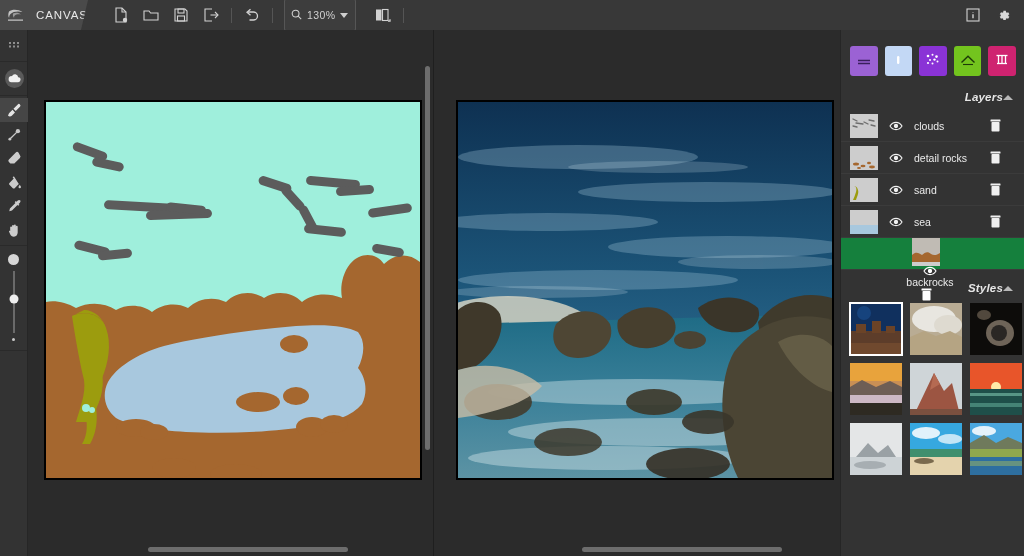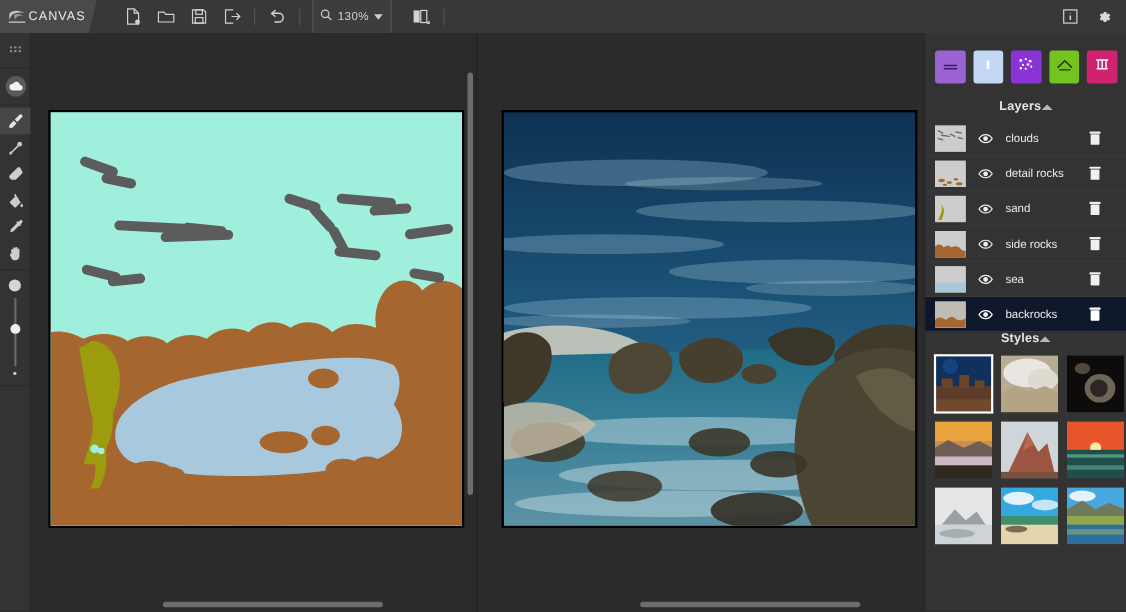--- a/index.html
+++ b/index.html
@@ -11,21 +11,21 @@
   }
   #app { position: relative; width: 1024px; height: 556px; background: #2b2b2b; }
 
   
   .topbar {
     position: absolute; left: 0; top: 0; width: 1024px; height: 30px;
     background: #383838; display: flex; align-items: center;
   }
   .brand {
     width: 88px; height: 30px; background: #4a4a4a;
-    display: flex; align-items: center; gap: 0; padding-left: 7px;
+    display: flex; align-items: center; gap: 10px; padding-left: 7px;
     clip-path: polygon(0 0, 100% 0, 92% 100%, 0% 100%);
   }
   .nv-logo { width: 18px; height: 16px; position: relative; }
   .brand-text {
     color: #e8e8e8; font-size: 11.5px; letter-spacing: 0.9px; font-weight: 400;
     margin-left: 1px;
   }
   .tb-group { display: flex; align-items: center; height: 30px; }
   .tb-btn {
     width: 30px; height: 30px; display: flex; align-items: center; justify-content: center;
@@ -110,39 +110,40 @@
     background: #333333; border-left: 1px solid #262626; overflow: hidden;
   }
   .mats {
     display: flex; gap: 7px; padding: 16px 8px 12px 9px;
   }
   .mat {
     width: 30px; height: 30px; border-radius: 3px;
     display: flex; align-items: center; justify-content: center;
   }
   .sect-head {
-    display: flex; align-items: center; justify-content: center;
+    display: flex; align-items: center; justify-content: flex-end;
     padding: 3px 11px 7px 11px;
+    font-style: italic;
   }
   .sect-title { color: #e6e6e6; font-size: 11.5px; font-weight: bold; letter-spacing: .2px; }
   .chev-up {
     width:0;height:0;border-left:5px solid transparent;border-right:5px solid transparent;
     border-bottom:5px solid #b8b8b8;
   }
   .addlayer {
     margin: 0 9px 4px 9px; height: 17px; background: #4a4a4a; border-radius: 2px;
     color: #e2e2e2; font-size: 8.5px; letter-spacing: 1.1px; font-weight: bold;
     display: flex; align-items: center; justify-content: center;
   }
   .layerlist { padding: 0 0 0 0; }
   .layerrow {
     height: 32px; display: flex; align-items: center;
     border-bottom: 1px solid #3b3b3b; padding-left: 9px; padding-right: 22px;
   }
-  .layerrow.selected { background: #0f172a; }
+  .layerrow.selected { background: #15803d; flex-direction: column; }
   .lthumb {
     width: 28px; height: 24px; background: #cdcdcd; flex: 0 0 28px; position: relative;
     overflow: hidden;
   }
   .eye { width: 20px; display: flex; justify-content: center; margin-left: 8px; }
   .lname { color: #eaeaea; font-size: 10.5px; margin-left: 8px; flex: 1; }
   .trash { width: 14px; display: flex; justify-content: center; }
 
   .styles-grid {
     display: grid; grid-template-columns: repeat(3, 52px); gap: 8px;
@@ -586,55 +587,34 @@
         </span>
         <span class="lname">sand</span>
         <span class="trash">
           <svg width="11" height="13" viewBox="0 0 11 13" fill="#f0f0f0">
               <rect x="0.5" y="0.5" width="10" height="2" rx="0.5"></rect>
               <rect x="1.5" y="3" width="8" height="9.5" rx="0.8"></rect>
             </svg>
         </span>
       </div>
 
+
       <div class="layerrow">
         <div class="lthumb">
           <svg width="28" height="24" viewBox="0 0 28 24">
               <rect width="28" height="24" fill="#cdcdcd"></rect>
-            <path d="M0 14c3-3 6-2 8 1 2-2 5-2 7 0 3-2 7-1 9 2 2 1 4 1 4 1v6H0z" fill="#a5672f"></path>
+            <rect x="0" y="15" width="28" height="9" fill="#a8c8de"></rect>
             </svg>
         </div>
         <span class="eye">
           <svg width="14" height="10" viewBox="0 0 14 10" fill="none" stroke="#f0f0f0" stroke-width="1.1">
             <path d="M1 5s2.2-3.6 6-3.6S13 5 13 5s-2.2 3.6-6 3.6S1 5 1 5z"></path>
               <circle cx="7" cy="5" r="1.6" fill="#f0f0f0"></circle>
           </svg>
         </span>
-        <span class="lname">side rocks</span>
-        <span class="trash">
-          <svg width="11" height="13" viewBox="0 0 11 13" fill="#f0f0f0">
-              <rect x="0.5" y="0.5" width="10" height="2" rx="0.5"></rect>
-              <rect x="1.5" y="3" width="8" height="9.5" rx="0.8"></rect>
-            </svg>
-        </span>
-      </div>
-
-      <div class="layerrow">
-        <div class="lthumb">
-          <svg width="28" height="24" viewBox="0 0 28 24">
-              <rect width="28" height="24" fill="#cdcdcd"></rect>
-            <rect x="0" y="15" width="28" height="9" fill="#a8c8de"></rect>
-            </svg>
-        </div>
-        <span class="eye">
-          <svg width="14" height="10" viewBox="0 0 14 10" fill="none" stroke="#f0f0f0" stroke-width="1.1">
-            <path d="M1 5s2.2-3.6 6-3.6S13 5 13 5s-2.2 3.6-6 3.6S1 5 1 5z"></path>
-              <circle cx="7" cy="5" r="1.6" fill="#f0f0f0"></circle>
-          </svg>
-        </span>
         <span class="lname">sea</span>
         <span class="trash">
           <svg width="11" height="13" viewBox="0 0 11 13" fill="#f0f0f0">
               <rect x="0.5" y="0.5" width="10" height="2" rx="0.5"></rect>
               <rect x="1.5" y="3" width="8" height="9.5" rx="0.8"></rect>
             </svg>
         </span>
       </div>
 
       <div class="layerrow selected">
@@ -653,21 +633,21 @@
         <span class="lname">backrocks</span>
         <span class="trash">
           <svg width="11" height="13" viewBox="0 0 11 13" fill="#ffffff">
               <rect x="0.5" y="0.5" width="10" height="2" rx="0.5"></rect>
               <rect x="1.5" y="3" width="8" height="9.5" rx="0.8"></rect>
             </svg>
         </span>
       </div>
     </div>
 
-    <div class="sect-head" style="padding-top:0">
+    <div class="sect-head" style="padding-top:12px">
       <span class="sect-title">Styles</span>
       <span class="chev-up"></span>
     </div>
 
     <div class="styles-grid">
       <div class="sthumb selected">
         <svg width="52" height="52" viewBox="0 0 52 52">
           <rect width="52" height="30" fill="#10305e"></rect>
             <rect y="28" width="52" height="24" fill="#5d3d2a"></rect>
           <circle cx="14" cy="10" r="7" fill="#1a4c8a" opacity=".7"></circle>

